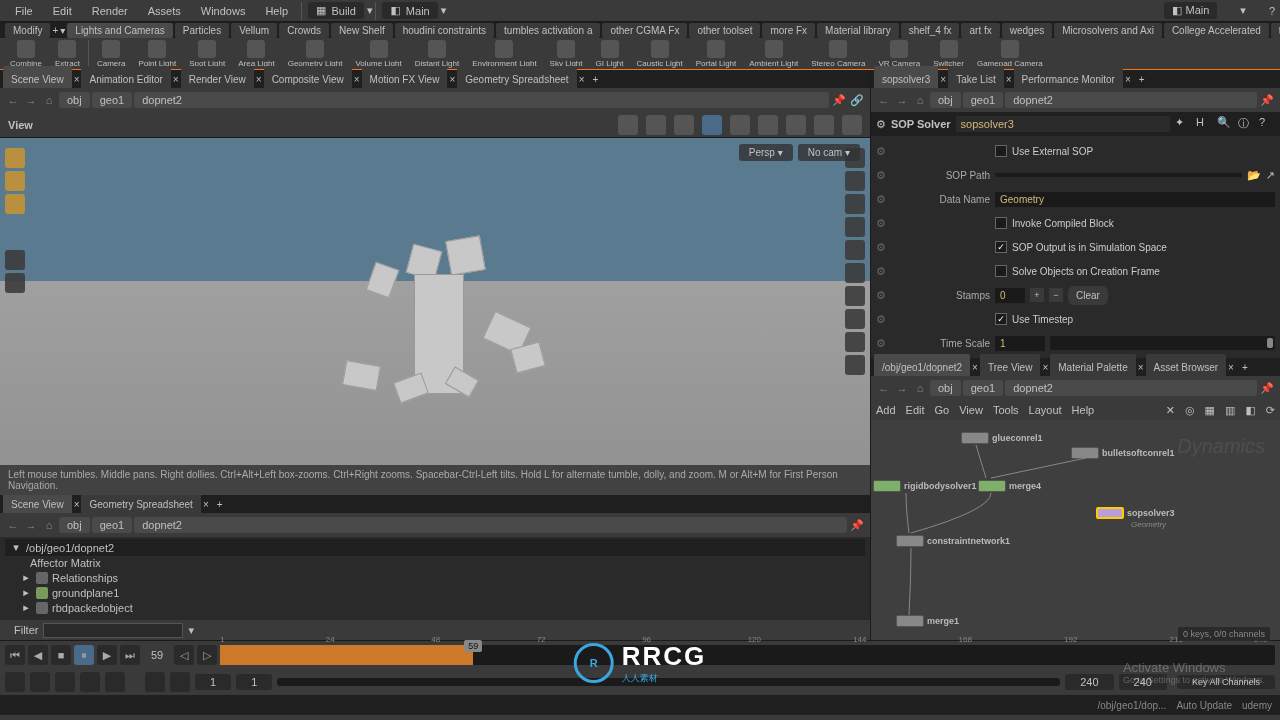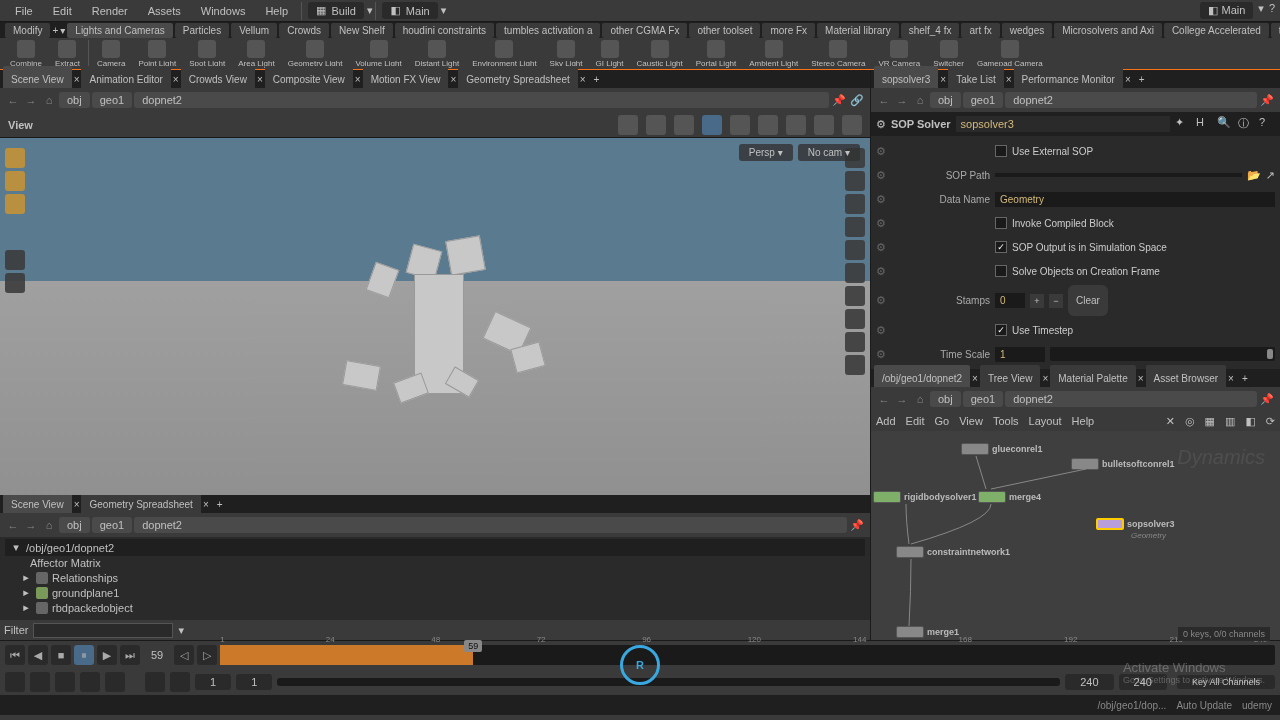--- a/index.html
+++ b/index.html
@@ -1,21 +1,21 @@
 <!DOCTYPE html>
 <html><head>
 <meta charset="utf-8">
 <style>
 * { margin: 0; padding: 0; box-sizing: border-box; font-family: Arial, sans-serif; }
 body { width: 1280px; height: 720px; background: #2a2a2a; color: #c0c0c0; font-size: 11px; overflow: hidden; position: relative; }
 .menubar { height: 22px; background: #3a3a3a; display: flex; align-items: center; padding: 0 5px; border-bottom: 1px solid #1a1a1a; }
 .menubar .menu-item { padding: 3px 10px; cursor: pointer; }
 .menubar .sep { width: 1px; height: 18px; background: #555; margin: 0 3px; }
 .menubar .build-drop { display: flex; align-items: center; background: #2a2a2a; padding: 2px 8px; margin: 0 3px; border-radius: 3px; gap:5px;}
-.menubar .right-drop { margin-left: auto; display: flex; gap: 5px; }
+.menubar .right-drop { margin-left: auto; display: flex; align-items: center; gap: 23px; }
 .menubar .right-item { background: #2a2a2a; padding: 2px 8px; border-radius: 3px; }
 .shelfbar { height: 16px; background: #1f1f1f; display: flex; align-items: center; padding: 0 5px; gap: 2px; font-size: 10px; }
 .shelfbar .st { padding: 2px 8px; background: #3a3a3a; border-radius: 2px; white-space: nowrap; }
 .shelfbar .st.active { background: #4a4a4a; }
 .toolbar { height: 32px; background: #3a3a3a; display: flex; align-items: center; padding: 0 5px; gap: 3px; border-bottom: 1px solid #f97316; }
 .toolbar .tb-item { display: flex; flex-direction: column; align-items: center; padding: 1px 5px; cursor: pointer; }
 .toolbar .tb-icon { width: 18px; height: 18px; background: #555; border-radius: 3px; }
 .toolbar .tb-label { font-size: 8px; margin-top: 1px; white-space: nowrap; }
 .main { display: flex; height: calc(100% - 70px - 80px); }
 .left-pane { flex: 1; display: flex; flex-direction: column; min-width: 0; }
@@ -39,21 +39,21 @@
 .viewport .tool-icn { width: 20px; height: 20px; background: rgba(60,60,60,0.9); border-radius: 3px; }
 .viewport .rubble { position:absolute; left:35%; top:28%; width:30%; height:50%; }
 .viewport .cube { position:absolute; background:#c8c8c8; border:1px solid #999; }
 .viewport .hint { position: absolute; bottom: 0; left: 0; right: 0; background: rgba(58,58,58,0.9); padding: 4px 8px; font-size: 10px; color: #aaa; }
 .lower-left { height: 145px; display: flex; flex-direction: column; }
 .tree { flex: 1; background: #2a2a2a; padding: 2px 5px; font-size: 11px; overflow: hidden; }
 .tree-row { padding: 1px 0; display: flex; align-items: center; gap: 4px; }
 .tree-row.path { background: #1f1f1f; padding: 2px 5px; }
 .tree-row .exp { width: 12px; text-align: center; }
 .tree-row .ticon { width: 12px; height: 12px; background: #666; border-radius: 2px; }
-.filter-row { height: 20px; background: #3a3a3a; display: flex; align-items: center; padding: 0 4px; gap: 5px; }
+.filter-row { height: 20px; background: #3a3a3a; display: flex; align-items: center; padding: 0 14px; gap: 5px; }
 .filter-row input { flex:0 0 80px; background: #2a2a2a; border: 1px solid #555; color: #ccc; font-size: 10px; padding: 1px 3px; }
 .bottom { position: absolute; bottom: 0; left: 0; right: 0; height: 80px; background: #3a3a3a; border-top: 1px solid #1a1a1a; }
 .timeline { height: 28px; display: flex; align-items: center; padding: 0 5px; gap: 3px; position:relative; }
 .timeline .tl-btn { width: 20px; height: 20px; background: #2a2a2a; border-radius: 3px; display: flex; align-items: center; justify-content: center; color: #aaa; }
 .timeline .frame-val { padding: 2px 8px; }
 .timeline .tl-track { flex: 1; height: 20px; background: #1a1a1a; position: relative; border-radius: 2px; }
 .timeline .tl-fill { position: absolute; left: 0; top: 0; bottom: 0; background: #cc7a29; width: 24%; }
 .timeline .tl-marker { position: absolute; top: -5px; left: 24%; background: #888; color: #111; padding: 1px 4px; font-size: 9px; border-radius: 2px; transform:translateX(-50%);}
 .timeline .tl-ticks { position:absolute; top:-10px; left:0; right:0; height:10px; font-size:8px; color:#888;}
 .timeline .tick { position:absolute; }
@@ -70,21 +70,21 @@
 .param-header .ph-icon { width: 16px; height: 16px; }
 .param-body { flex: 1; background: #2a2a2a; padding: 5px; display: flex; flex-direction: column; gap: 4px; overflow: hidden; }
 .param-row { display: flex; align-items: center; gap: 5px; min-height: 20px; }
 .param-row .gear { width: 14px; color: #666; }
 .param-row .cb { width: 12px; height: 12px; border: 1px solid #666; background: #1a1a1a; display: flex; align-items: center; justify-content: center; font-size: 9px; color: #fff; }
 .param-row .plabel { flex: 0 0 95px; text-align: right; font-size: 10px; color: #aaa; }
 .param-row .pvalue { flex: 1; background: #1a1a1a; padding: 2px 5px; color: #d4b97a; font-size: 10px; }
 .param-row .cblabel { font-size: 10px; color: #ccc; }
 .param-row .slider { flex: 1; height: 14px; background: #1a1a1a; border-radius: 2px; position:relative;}
 .param-row .slider .thumb { position:absolute; right:2px; top:2px; bottom:2px; width:6px; background:#888; border-radius:2px;}
-.param-row .pbtn { padding:10px 8px; background:#3a3a3a; border-radius:6px; font-size:10px;}
+.param-row .pbtn { padding:4px 8px; background:#3a3a3a; border-radius:6px; font-size:10px;}
 .param-row .stepper { width:14px; height:14px; background:#3a3a3a; text-align:center; font-size:9px; line-height:14px;}
 .network-panel { flex: 1; display: flex; flex-direction: column; }
 .network-toolbar { height: 20px; background: #3a3a3a; display: flex; align-items: center; padding: 0 5px; gap: 10px; font-size: 11px; }
 .network-view { flex: 1; background: #3f3f3f; position: relative; overflow: hidden; }
 .network-view .watermark { position: absolute; top: 15px; right: 15px; color: rgba(255,255,255,0.08); font-size: 20px; font-style: italic; }
 .node { position: absolute; display: flex; align-items: center; gap: 3px; }
 .node .nbox { width: 28px; height: 12px; background: #888; border: 1px solid #555; border-radius: 2px; }
 .node .nlabel { font-size: 9px; color: #bbb; font-weight: bold; }
 .node.selected .nbox { border: 2px solid #ffcc00; background: #b89edb;}
 .node.green .nbox { background: #7fb069; }
@@ -223,21 +223,21 @@
     </div>
 </div>
 
 <div class="main">
   <div class="left-pane">
     <div class="tabs">
       <span class="tab active">Scene View</span>
         <span>×</span>
       <span class="tab">Animation Editor</span>
         <span>×</span>
-      <span class="tab">Crowds View</span>
+      <span class="tab">Render View</span>
         <span>×</span>
       <span class="tab">Composite View</span>
         <span>×</span>
       <span class="tab">Motion FX View</span>
         <span>×</span>
       <span class="tab">Geometry Spreadsheet</span>
         <span>×</span>
       <span class="plus">+</span>
     </div>
     <div class="breadcrumbs">
@@ -292,20 +292,21 @@
         <div class="cube" style="left:40%;top:5%;width:30px;height:30px;transform:rotate(15deg)"></div>
         <div class="cube" style="left:55%;top:0%;width:35px;height:35px;transform:rotate(-10deg)"></div>
         <div class="cube" style="left:25%;top:15%;width:25px;height:30px;transform:rotate(20deg)"></div>
         <div class="cube" style="left:42%;top:20%;width:50px;height:120px"></div>
         <div class="cube" style="left:70%;top:45%;width:40px;height:30px;transform:rotate(25deg)"></div>
         <div class="cube" style="left:80%;top:60%;width:30px;height:25px;transform:rotate(-15deg)"></div>
         <div class="cube" style="left:15%;top:70%;width:35px;height:25px;transform:rotate(10deg)"></div>
         <div class="cube" style="left:35%;top:78%;width:30px;height:22px;transform:rotate(-20deg)"></div>
         <div class="cube" style="left:55%;top:75%;width:28px;height:20px;transform:rotate(30deg)"></div>
       </div>
+      <div class="hint">Left mouse tumbles. Middle pans. Right dollies. Ctrl+Alt+Left box-zooms. Ctrl+Right zooms. Spacebar-Ctrl-Left tilts. Hold L for alternate tumble, dolly, and zoom.      M or Alt+M for First Person Navigation.</div>
     </div>
     <div class="lower-left">
       <div class="tabs">
         <span class="tab active">Scene View</span>
           <span>×</span>
         <span class="tab">Geometry Spreadsheet</span>
           <span>×</span>
         <span class="plus">+</span>
       </div>
       <div class="breadcrumbs">
@@ -570,17 +571,21 @@
     <div class="r">
       <span>/obj/geo1/dop...</span>
       <span>Auto Update</span>
       <span>udemy</span>
     </div>
   </div>
 </div>
 
 <div class="overlay-logo">
   <div class="circ">R</div>
+  <div>
+    <div class="txt">RRCG</div>
+    <div class="sub">人人素材</div>
+  </div>
 </div>
 <div class="act-win">
   <div>Activate Windows</div>
   <div class="sub">Go to Settings to activate Windows.</div>
 </div>
 
 </body></html>

